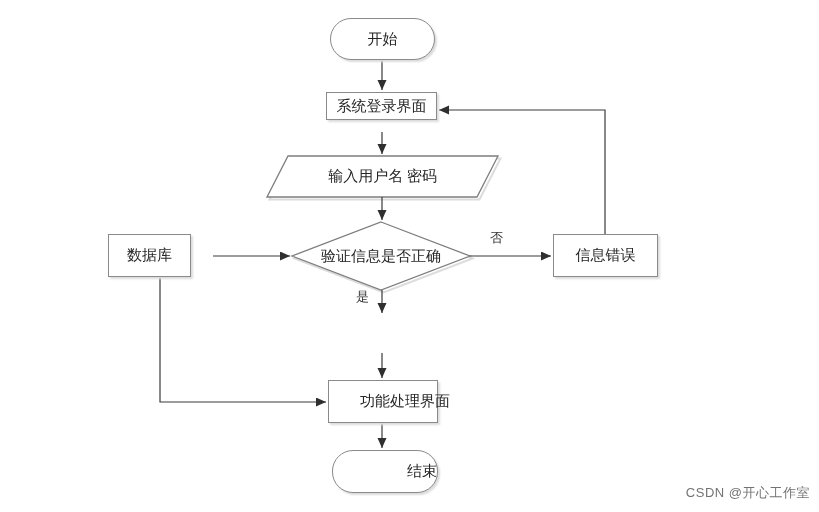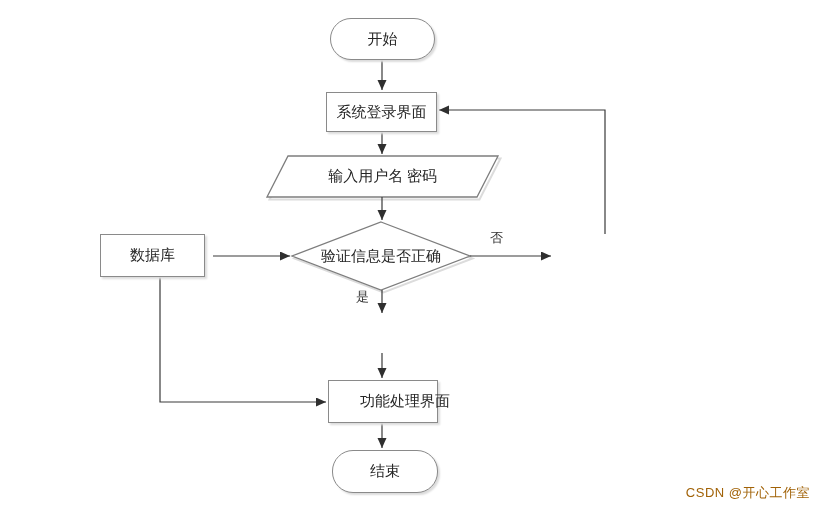--- a/index.html
+++ b/index.html
@@ -55,21 +55,21 @@
     font-size: 13px;
     color: #333333;
     white-space: nowrap;
   }
   .watermark {
     position: absolute;
     z-index: 3;
     right: 9px;
     top: 484px;
     font-size: 13px;
-    color: #a16207;
+    color: #737373;
     font-family: "Liberation Sans", "DejaVu Sans", sans-serif;
     letter-spacing: 0.5px;
   }
   .flow-line {
     fill: none;
     stroke: #3a3a3a;
     stroke-width: 1.2;
   }
   .poly-shape {
     fill: #ffffff;
@@ -109,35 +109,38 @@
     <path class="flow-line" d="M382,423 L382,448" marker-end="url(#arrow)"></path>
     <path class="flow-line" d="M213,256 L290,256" marker-end="url(#arrow)"></path>
     <path class="flow-line" d="M160,277 L160,402 L326,402" marker-end="url(#arrow)"></path>
     <path class="flow-line" d="M605,234 L605,110 L439,110" marker-end="url(#arrow)"></path>
   </svg>
 
   <div class="node stadium" style="left:330px; top:18px; width:105px; height:42px;">
     <span>开始</span>
   </div>
 
-  <div class="node" style="left:326px; top:92px; width:111px; height:40px;font-family:Liberation Serif, serif;">
+  <div class="node" style="left:326px; top:92px; width:111px; height:28px;font-family:Liberation Serif, serif;">
     <span>系统登录界面</span>
   </div>
 
-  <div class="node" style="left:100px; top:234px; width:105px; height:43px;">
+  <div class="node" style="left:108px; top:234px; width:83px; height:43px;">
     <span>数据库</span>
   </div>
 
+  <div class="node" style="left:553px; top:234px; width:105px; height:43px;">
+    <span>信息错误</span>
+  </div>
 
 
   <div class="node" style="left:328px; top:380px; width:110px; height:43px;padding-left:44px;">
     <span>功能处理界面</span>
   </div>
 
-  <div class="node stadium" style="left:332px; top:450px; width:106px; height:43px;">
+  <div class="node stadium" style="left:332px; top:450px; width:106px; height:43px;justify-content:flex-end;">
     <span>结束</span>
   </div>
 
   <div class="shape-text" style="left:288px; top:156px; width:189px; height:41px;">
     <span>输入用户名 密码</span>
   </div>
 
   <div class="shape-text" style="left:299px; top:240px; width:164px; height:32px;text-align:right;">
     <span>验证信息是否正确</span>
   </div>

